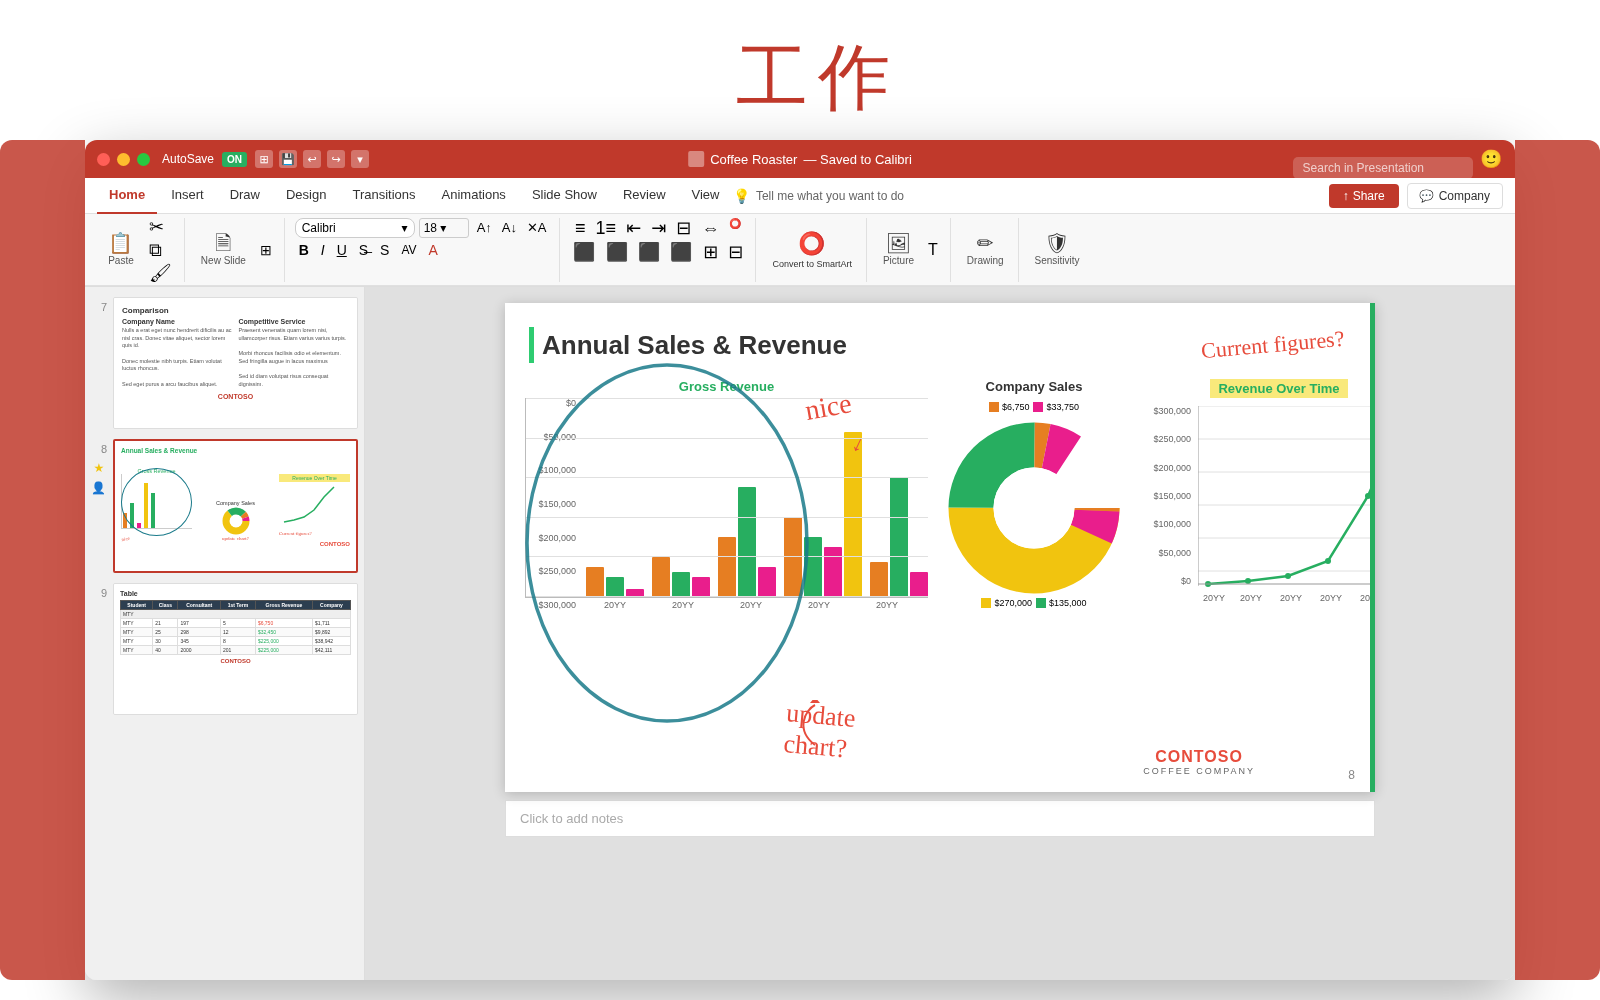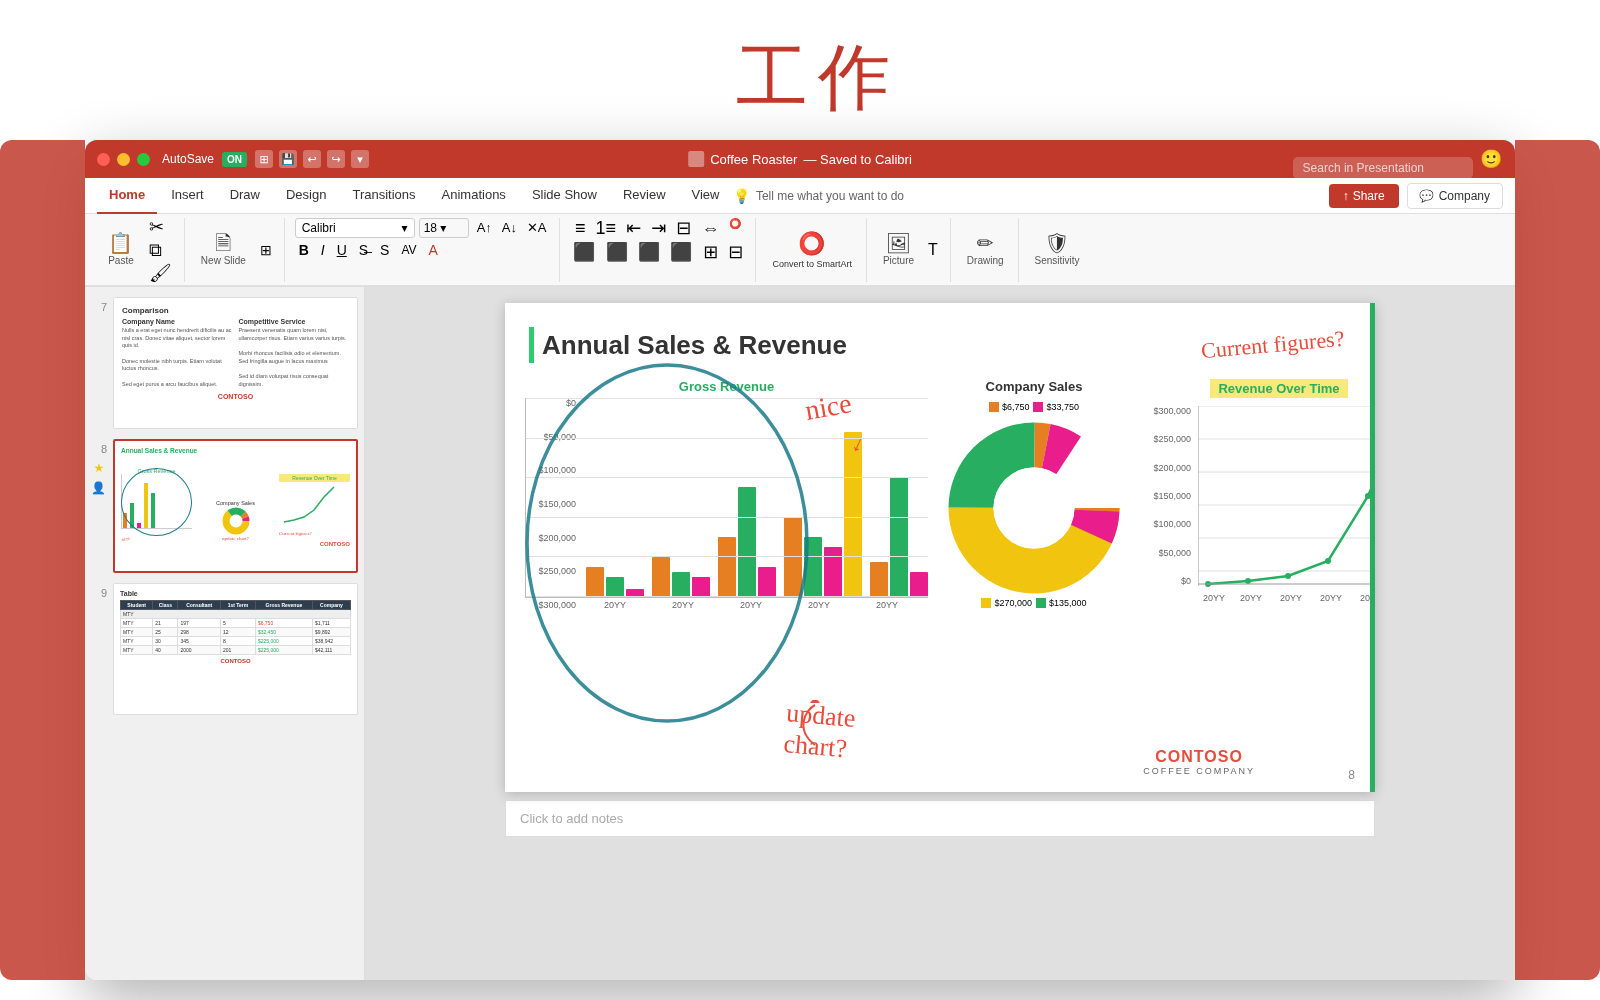--- a/index.html
+++ b/index.html
@@ -240,21 +240,21 @@
     }
     .ribbon-btn-label {
       font-size: 10px;
       color: #555;
     }
 
     .font-dropdown {
       display: flex;
       align-items: center;
       border: 1px solid #ccc;
-      border-radius: 3px;
+      border-radius: 8px;
       padding: 2px 6px;
       font-size: 12px;
       background: #fff;
       cursor: pointer;
       min-width: 120px;
     }
     .font-size-dropdown {
       width: 50px;
       border: 1px solid #ccc;
       border-radius: 3px;

